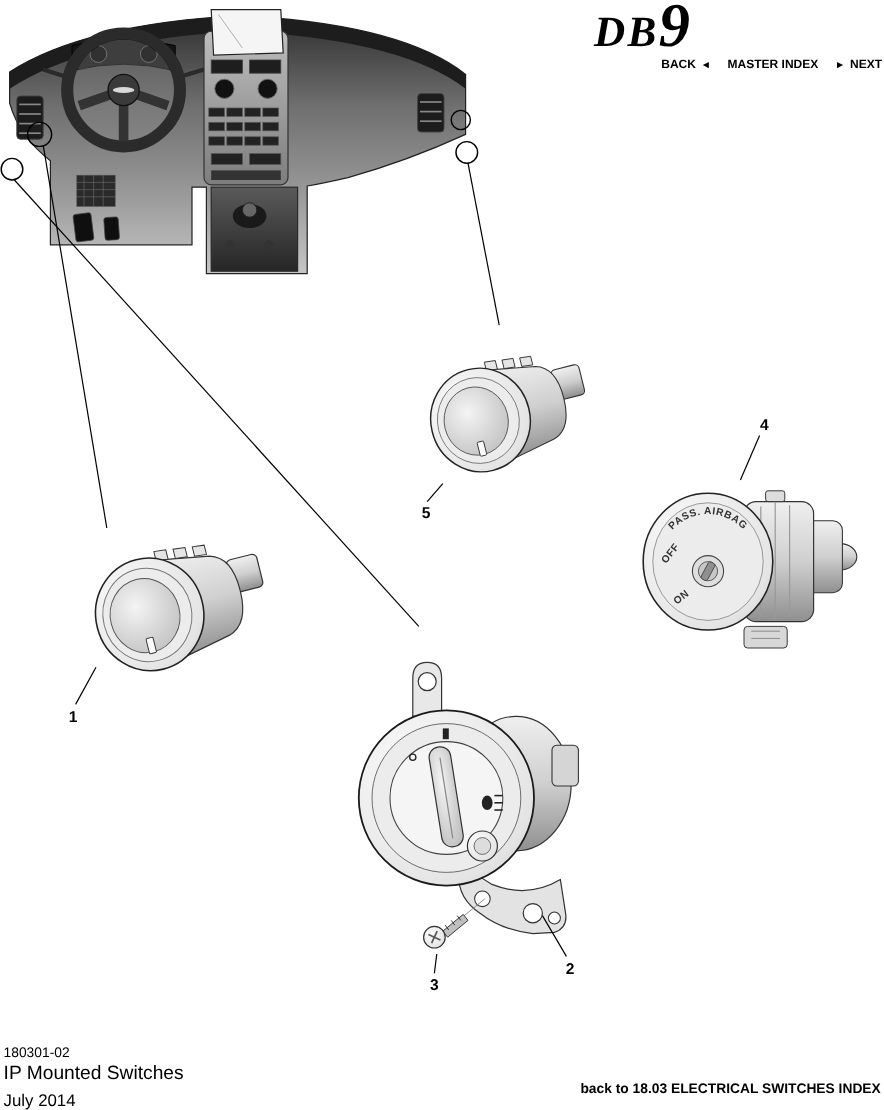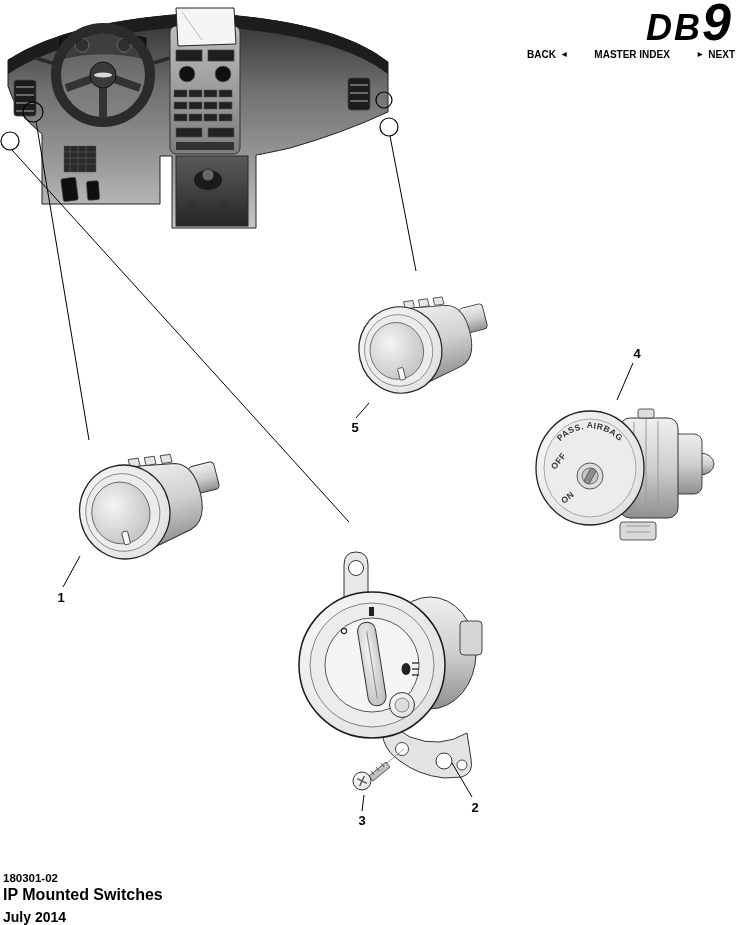--- a/index.html
+++ b/index.html
@@ -1,33 +1,33 @@
 <!DOCTYPE html>
 <html><head>
 <meta charset="utf-8">
 <style>
   html,body{margin:0;padding:0;background:#fff;}
   .page{position:relative;width:737px;height:925px;background:#ffffff;overflow:hidden;
         font-family:"Liberation Sans",sans-serif;color:#000;}
-  a{color:#000;text-decoration:none;cursor:pointer;margin-left:12px;}
+  a{color:#000;text-decoration:none;cursor:pointer;}
 
   
   .header{position:absolute;top:2px;right:2px;width:240px;z-index:2;}
-  .logo{font-family:Liberation Sans, sans-serif;font-style:italic;font-weight:bold;
-        text-align:right;line-height:0.78;padding-right:4px;}
+  .logo{font-family:Liberation Serif, serif;font-style:italic;font-weight:bold;
+        line-height:0.78;padding-right:4px;}
   .logo-db{font-size:36px;letter-spacing:2px;}
   .logo-9{font-size:52px;}
   .title{font-size:13.5px;font-weight:bold;text-align:right;margin-top:3px;letter-spacing:0.2px;}
   .nav{margin-top:6px;display:flex;justify-content:flex-end;gap:14px;
        font-size:10px;font-weight:bold;align-items:center;}
   .nav-link{display:flex;gap:4px;align-items:center;}
   .arrow{font-size:8.5px;position:relative;top:-0.5px;}
 
   
-  .footer-left{position:absolute;left:3px;top:872px;font-weight:bold;z-index:2;}
+  .footer-left{position:absolute;left:3px;top:872px;font-weight:normal;z-index:2;}
   .doc-number{font-size:11.5px;}
   .doc-title{font-size:16px;margin-top:2px;}
   .doc-date{font-size:14px;margin-top:5px;}
   .footer-link{position:absolute;right:3px;top:902px;font-size:11.5px;font-weight:bold;z-index:2;}
 
   
   .diagram{position:absolute;left:0;top:0;z-index:1;}
   .callouts text{font-family:"Liberation Sans",sans-serif;font-size:13px;font-weight:bold;
                  text-anchor:middle;fill:#000;}
   .tiny-label{font-family:"Liberation Sans",sans-serif;font-size:8.5px;font-weight:bold;
@@ -299,14 +299,15 @@
         <text x="355" y="432">5</text>
       </g>
     </g>
   </svg>
 
   <div class="footer-left">
     <div class="doc-number">180301-02</div>
     <div class="doc-title">IP Mounted Switches</div>
     <div class="doc-date">July 2014</div>
   </div>
+  <a href="#" class="footer-link">back to 18.03 ELECTRICAL SWITCHES INDEX</a>
 
 </div>
 
 </body></html>

